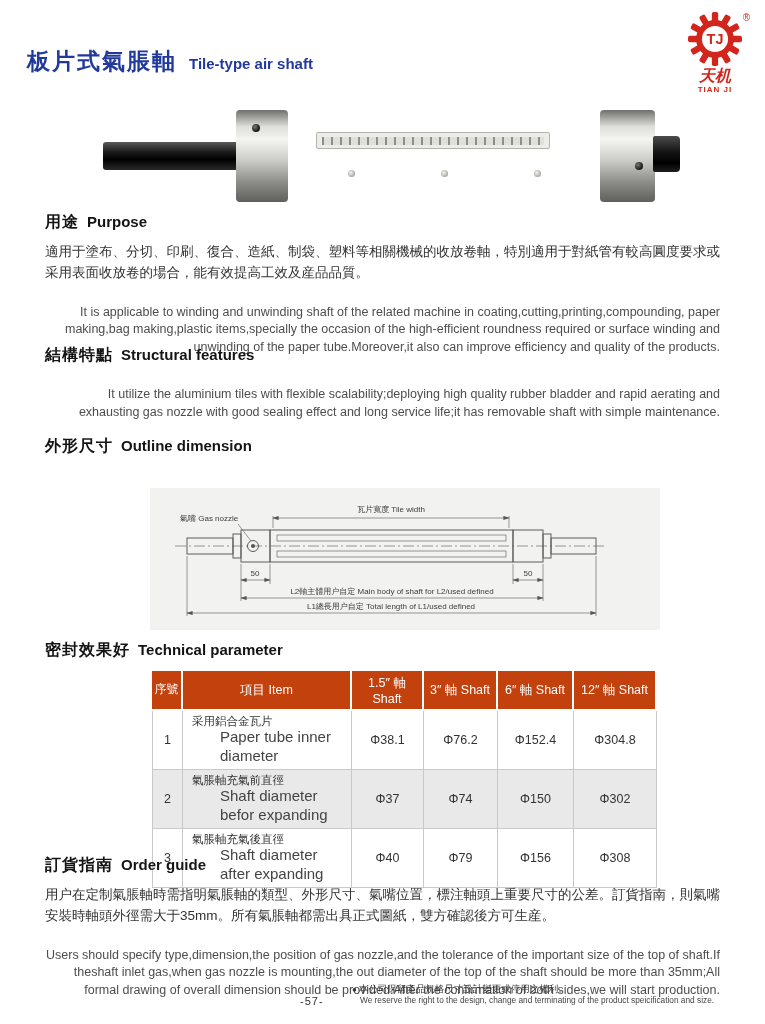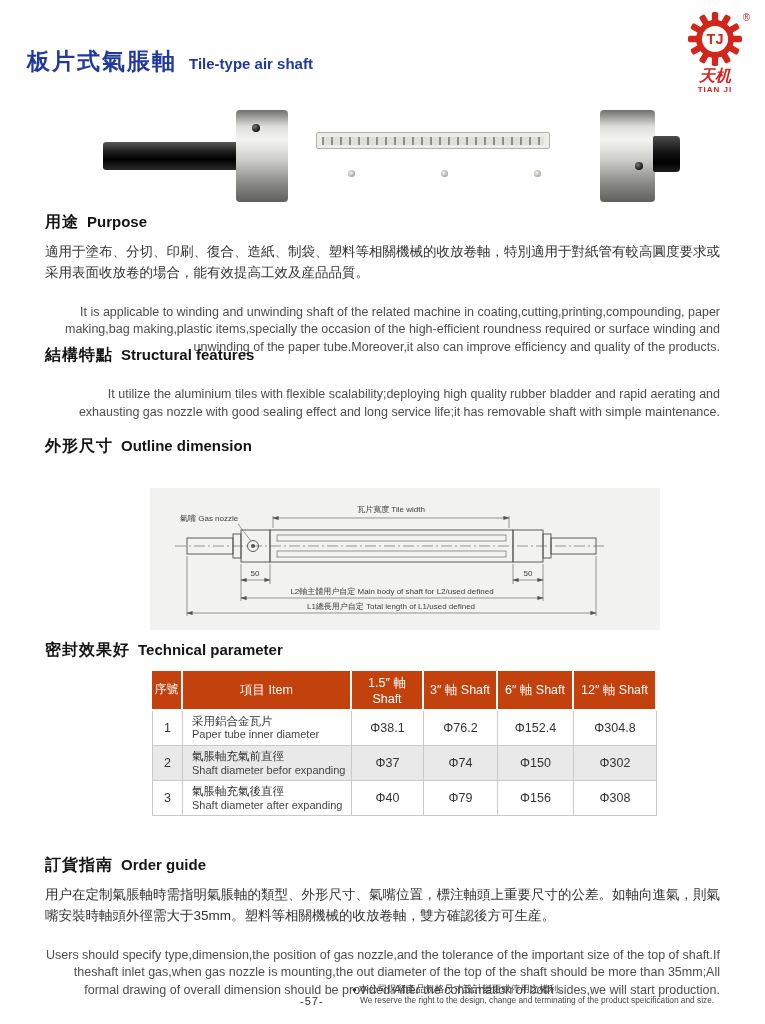--- a/index.html
+++ b/index.html
@@ -65,21 +65,21 @@
   .tech-table { position:absolute; left:152px; top:671px; width:505px; border-collapse:separate; border-spacing:0; table-layout:fixed; }
   .tech-table th { background:#c2410c; color:#fff; font-weight:normal; font-size:12.5px;
     border-right:2px solid #fff; border-bottom:2px solid #fff; height:40px; text-align:center; vertical-align:middle; padding:2px; }
   .tech-table th.th-num { word-break:break-all; line-height:1.15; font-size:12px; }
   .tech-table td { border-right:1px solid #c9c9c9; border-bottom:1px solid #c9c9c9; height:34px;
     font-size:12.5px; color:#333; text-align:center; vertical-align:middle; background:#fff; padding:3px 4px; }
   .tech-table td:first-child { border-left:1px solid #c9c9c9; }
   .tech-table tr.alt td { background:#e9e9e9; }
   .tech-table td.item { text-align:left; padding-left:9px; }
   .item .i-cn { font-size:11.5px; color:#333; line-height:1.25; display:block; }
-  .item .i-en { font-size:11px; color:#444; line-height:1.25; display:block; }
+  .item .i-en { font-size:15px; color:#444; line-height:1.25; display:block;margin-left:28px; }
 
   
   .footer-page { position:absolute; left:300px; top:995px; font-size:11px; color:#333; letter-spacing:1px; }
   .footer-note { position:absolute; left:352px; top:983px; width:392px; color:#333; }
   .footer-note .fn-cn { font-size:9.5px; line-height:1.3; }
   .footer-note .fn-cn .bullet { font-size:8px; margin-right:2px; }
   .footer-note .fn-en { font-size:8.3px; color:#444; line-height:1.25; padding-left:8px; }
 </style>
 </head>
 <body>
@@ -274,21 +274,21 @@
         <td>Φ308</td>
       </tr>
     </tbody>
   </table>
 
   <div class="section" style="top:855px;">
     <div class="sec-heading">
       <span class="h-cn">訂貨指南</span>
       <span class="h-en">Order guide</span>
     </div>
-    <div class="p-cn">用户在定制氣脹軸時需指明氣脹軸的類型、外形尺寸、氣嘴位置，標注軸頭上重要尺寸的公差。如軸向進氣，則氣嘴安裝時軸頭外徑需大于35mm。塑料等相關機械的收放卷軸，雙方確認後方可生産。</div>
+    <div class="p-cn">用户在定制氣脹軸時需指明氣脹軸的類型、外形尺寸、氣嘴位置，標注軸頭上重要尺寸的公差。訂貨指南，則氣嘴安裝時軸頭外徑需大于35mm。所有氣脹軸都需出具正式圖紙，雙方確認後方可生産。</div>
     <div class="p-en">Users should specify type,dimension,the position of gas nozzle,and the tolerance of the important size of the top of shaft.If theshaft inlet gas,when gas nozzle is mounting,the out diameter of the top of the shaft should be more than 35mm;All formal drawing of overall dimension should be provided.After the confirmation of both sides,we will start production.</div>
   </div>
 
   <div class="footer-page">-57-</div>
   <div class="footer-note">
     <div class="fn-cn">
       <span class="bullet">●</span><span>本公司保留產品規格尺寸設計變更或停用之權利。</span>
     </div>
     <div class="fn-en">We reserve the right to the design, change and terminating of the product speicification and size.</div>
   </div>

